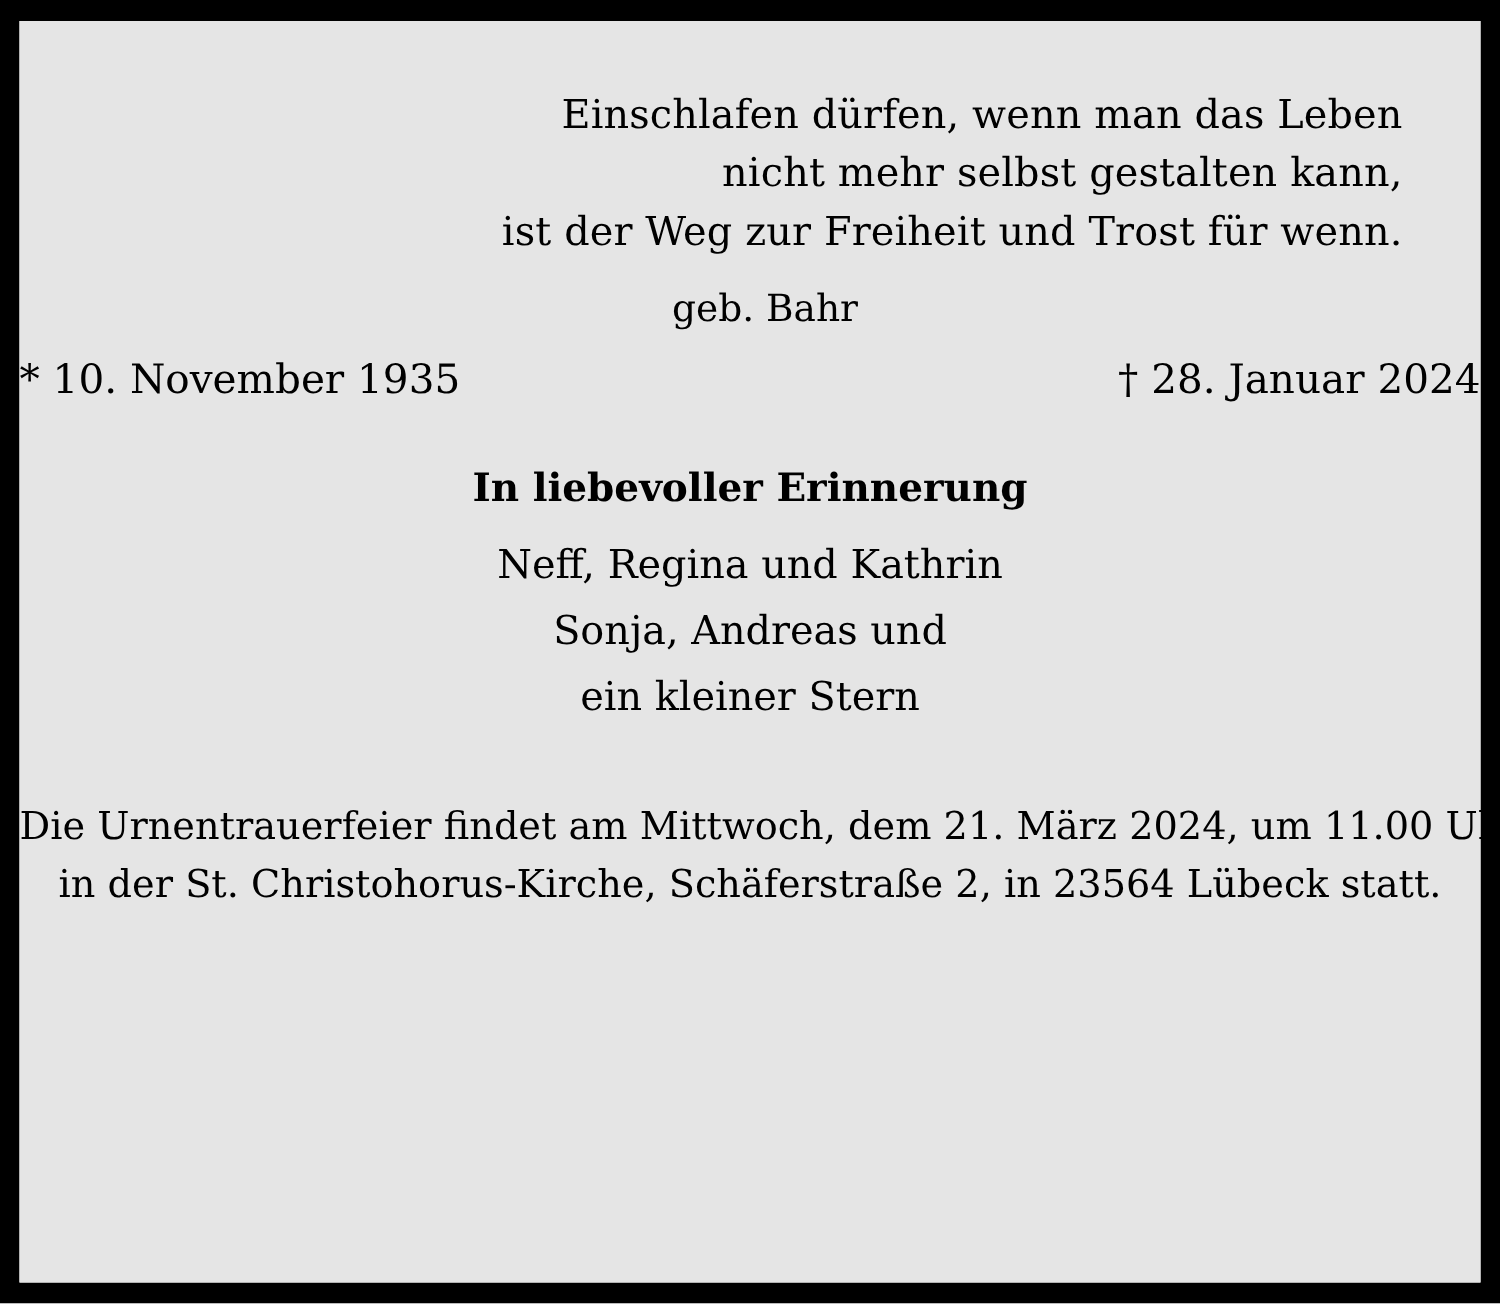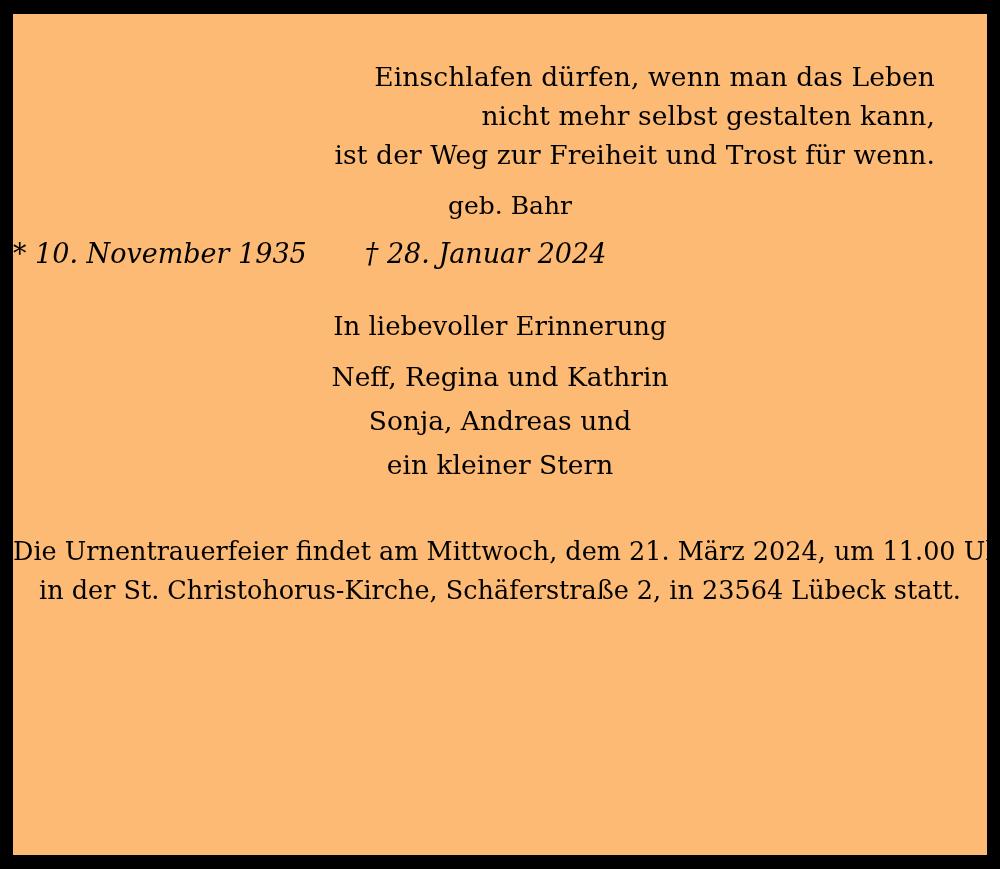--- a/index.html
+++ b/index.html
@@ -23,21 +23,21 @@
     border-top: 14px solid #000000;
     border-bottom: 14px solid #000000;
     border-left: 13px solid #000000;
     border-right: 13px solid #000000;
   }
   #inner {
     position: relative;
     width: 100%;
     height: 100%;
     box-sizing: border-box;
-    background: #fdba74;
+    background: #e5e5e5;
     padding: 0;
     text-align: center;
   }
   .verse {
     text-align: right;
     padding-right: 52px;
     padding-top: 44px;
     font-size: 26.5px;
     line-height: 1.47;
     letter-spacing: 0.1px;
@@ -54,31 +54,30 @@
   }
   .maiden {
     margin-top: 16px;
     font-size: 25px;
     padding-left: 20px;
   }
   .dates {
     margin-top: 18px;
     font-size: 27px;
     display: flex;
-    justify-content: flex-start;
+    justify-content: space-between;
     gap: 58px;
-    font-style: italic;
   }
   .dates span {
     white-space: nowrap;
   }
   .memory-heading {
     margin-top: 42px;
     font-size: 26px;
-    font-weight: normal;
+    font-weight: bold;
   }
   .survivors {
     margin-top: 14px;
     font-size: 26.5px;
     line-height: 1.67;
   }
   .service {
     margin-top: 44px;
     font-size: 25.5px;
     line-height: 1.54;

